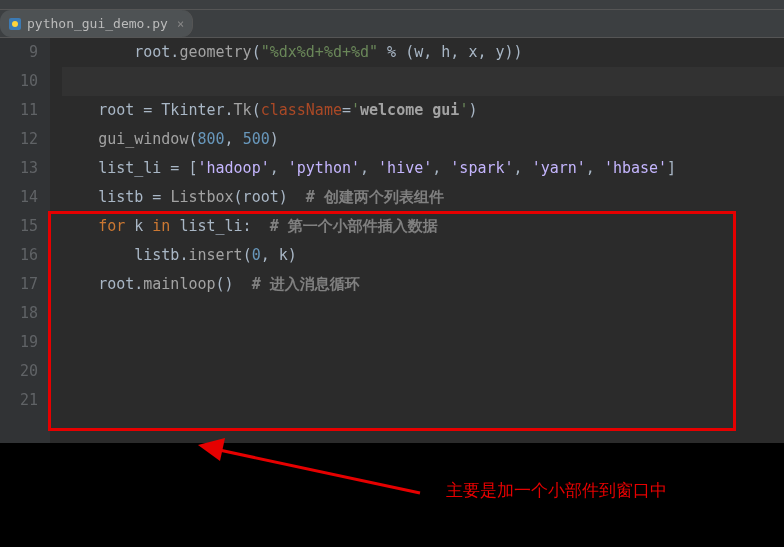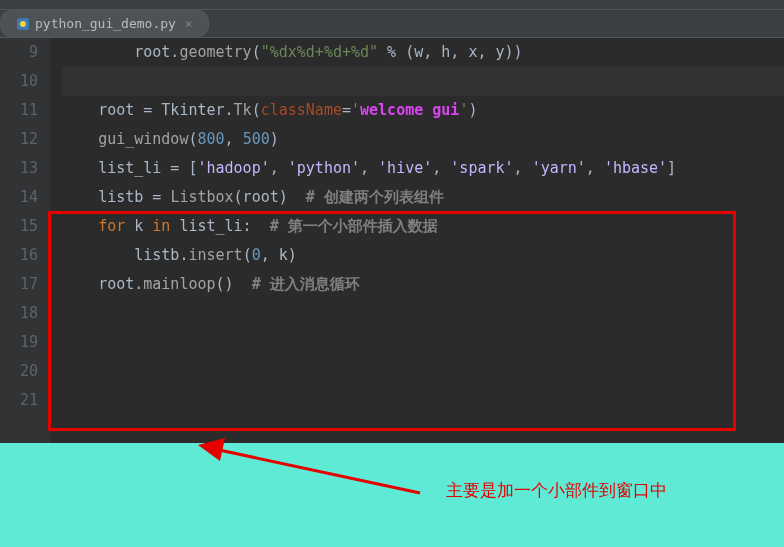--- a/index.html
+++ b/index.html
@@ -23,21 +23,21 @@
     .tab-bar {
       height: 28px;
       background: #3c3f41;
       display: flex;
       align-items: center;
       border-bottom: 1px solid #555;
     }
     .tab {
       display: flex;
       align-items: center;
-      padding: 4px 16px;
+      padding: 4px 8px;
       background: #4e5254;
       border-right: 1px solid #555;
       gap: 5px;
       height: 100%;
       border-radius: 11px;
     }
     .tab-icon {
       width: 14px;
       height: 14px;
       display: inline-flex;
@@ -92,25 +92,25 @@
       height: 220px;
       pointer-events: none;
     }
     .kw { color: #cc7832; }
     .str { color: #6a8759; }
     .str2 { color: #c4b5fd; }
     .num { color: #6897bb; }
     .fn { color: #a3a3a3; }
     .cmt { color: #808080; font-weight: bold; }
     .param { color: #aa4926; }
-    .welcome { color: #d946ef; font-weight: bold; text-align: right; }
+    .welcome { color: #a3a3a3; font-weight: bold; text-align: right; }
     .annotation-area {
       position: relative;
       height: 104px;
-      background: #5eead4;
+      background: #000000;
     }
     .arrow-svg {
       position: absolute;
       left: 190px;
       top: -10px;
       width: 240px;
       height: 90px;
     }
     .annotation-text {
       position: absolute;

